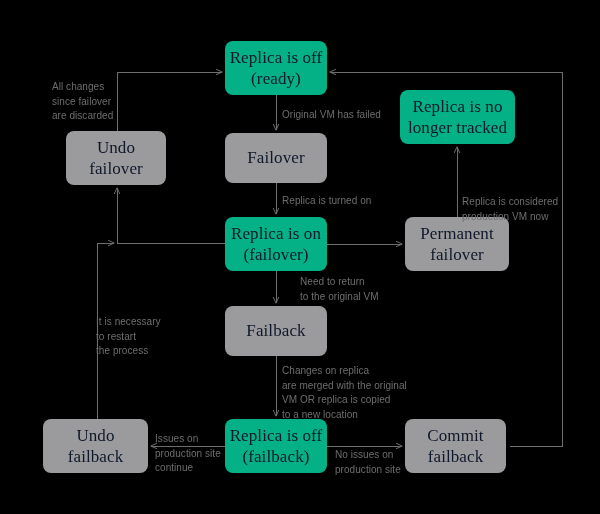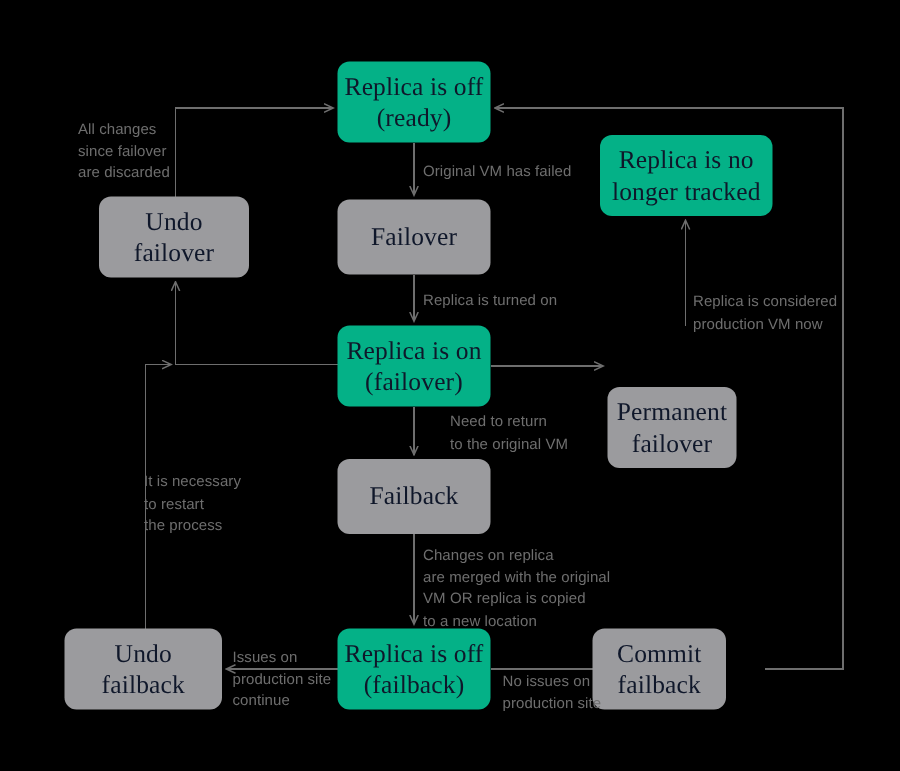--- a/index.html
+++ b/index.html
@@ -95,25 +95,25 @@
   <div class="node action" style="left:225px;top:133px;width:102px;height:50px;">Failover</div>
   <div class="node state" style="left:225px;top:217px;width:102px;height:54px;">Replica is on
 (failover)</div>
   <div class="node action" style="left:225px;top:306px;width:102px;height:50px;">Failback</div>
   <div class="node state" style="left:225px;top:419px;width:102px;height:54px;">Replica is off
 (failback)</div>
   <div class="node action" style="left:66px;top:131px;width:100px;height:54px;">Undo
 failover</div>
   <div class="node action" style="left:43px;top:419px;width:105px;height:54px;">Undo
 failback</div>
-  <div class="node action" style="left:405px;top:217px;width:86px;height:54px;margin-top:41px;">Permanent
+  <div class="node action" style="left:405px;top:217px;width:104px;height:54px;">Permanent
 failover</div>
   <div class="node state" style="left:400px;top:90px;width:115px;height:54px;">Replica is no
 longer tracked</div>
-  <div class="node action" style="left:395px;top:419px;width:89px;height:54px;">Commit
+  <div class="node action" style="left:405px;top:419px;width:101px;height:54px;">Commit
 failback</div>
 
   <div class="edge-label left" style="left:282px;top:108px;">Original VM has failed</div>
   <div class="edge-label left" style="left:282px;top:194px;">Replica is turned on</div>
   <div class="edge-label left" style="left:300px;top:275px;">Need to return
 to the original VM</div>
   <div class="edge-label left" style="left:282px;top:364px;">Changes on replica
 are merged with the original
 VM OR replica is copied
 to a new location</div>

